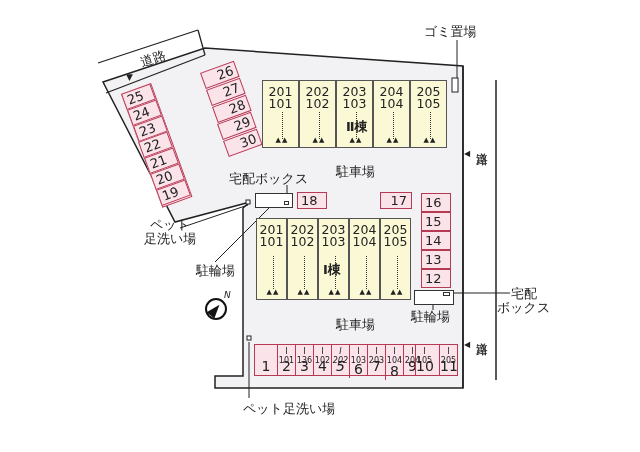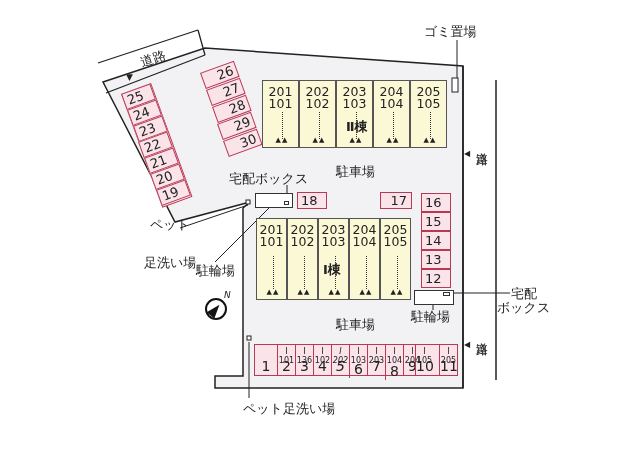--- a/index.html
+++ b/index.html
@@ -123,21 +123,21 @@
 
 <div id="right-col">
     <div class="slot" style="left:421px;top:193px;width:30px;height:19px;padding-left:3px;">16</div>
     <div class="slot" style="left:421px;top:212px;width:30px;height:19px;padding-left:3px;">15</div>
     <div class="slot" style="left:421px;top:231px;width:30px;height:19px;padding-left:3px;">14</div>
     <div class="slot" style="left:421px;top:250px;width:30px;height:19px;padding-left:3px;">13</div>
     <div class="slot" style="left:421px;top:269px;width:30px;height:19px;padding-left:3px;">12</div>
   </div>
 
 <div class="lbl" style="left:150px;top:218px;">ペット</div>
-<div class="lbl" style="left:144px;top:232px;margin-top:24px;">足洗い場</div>
+<div class="lbl" style="left:144px;top:232px;">足洗い場</div>
 
 <div class="lbl" style="left:196px;top:264px;">駐輪場</div>
 
 <div id="bldg1" class="abs" style="left:256px;top:218px;width:155px;height:82px;">
     <div class="unit" style="left:0px;top:0;width:31px;height:82px;">
       <div style="display:block;">201</div>
       <div style="display:block;">101</div>
       <div class="dots" style="left:15.5px;top:36.9px;height:32.800000000000004px;"></div>
       <div class="tri" style="left:9.5px;bottom:1px;">▲▲</div>
     </div>

